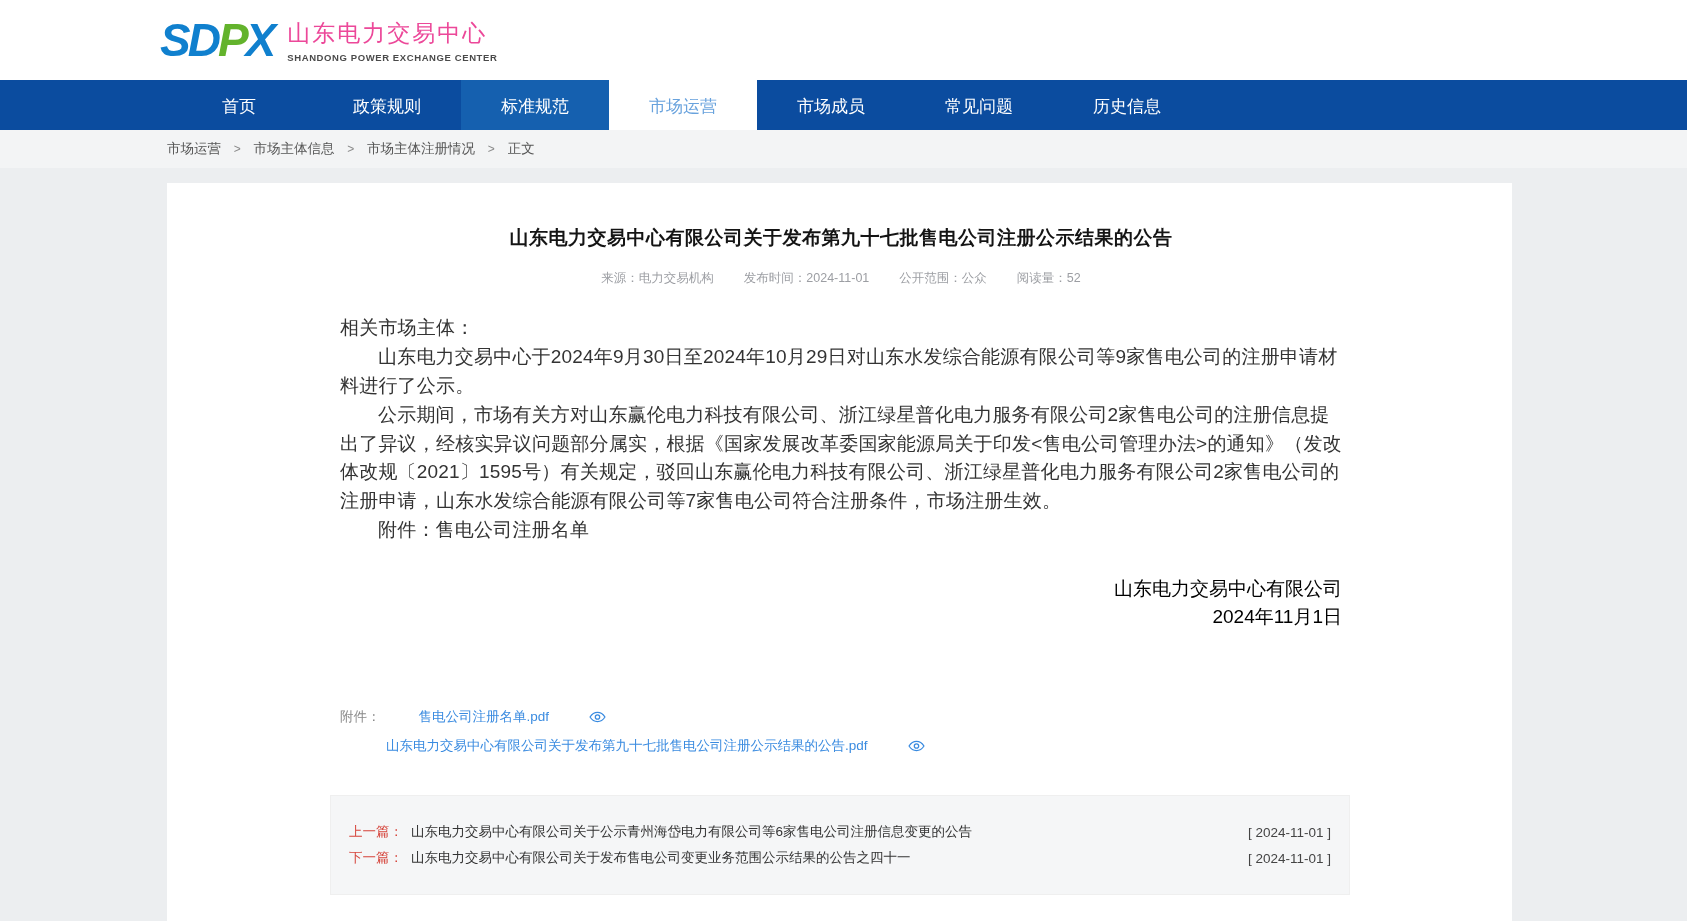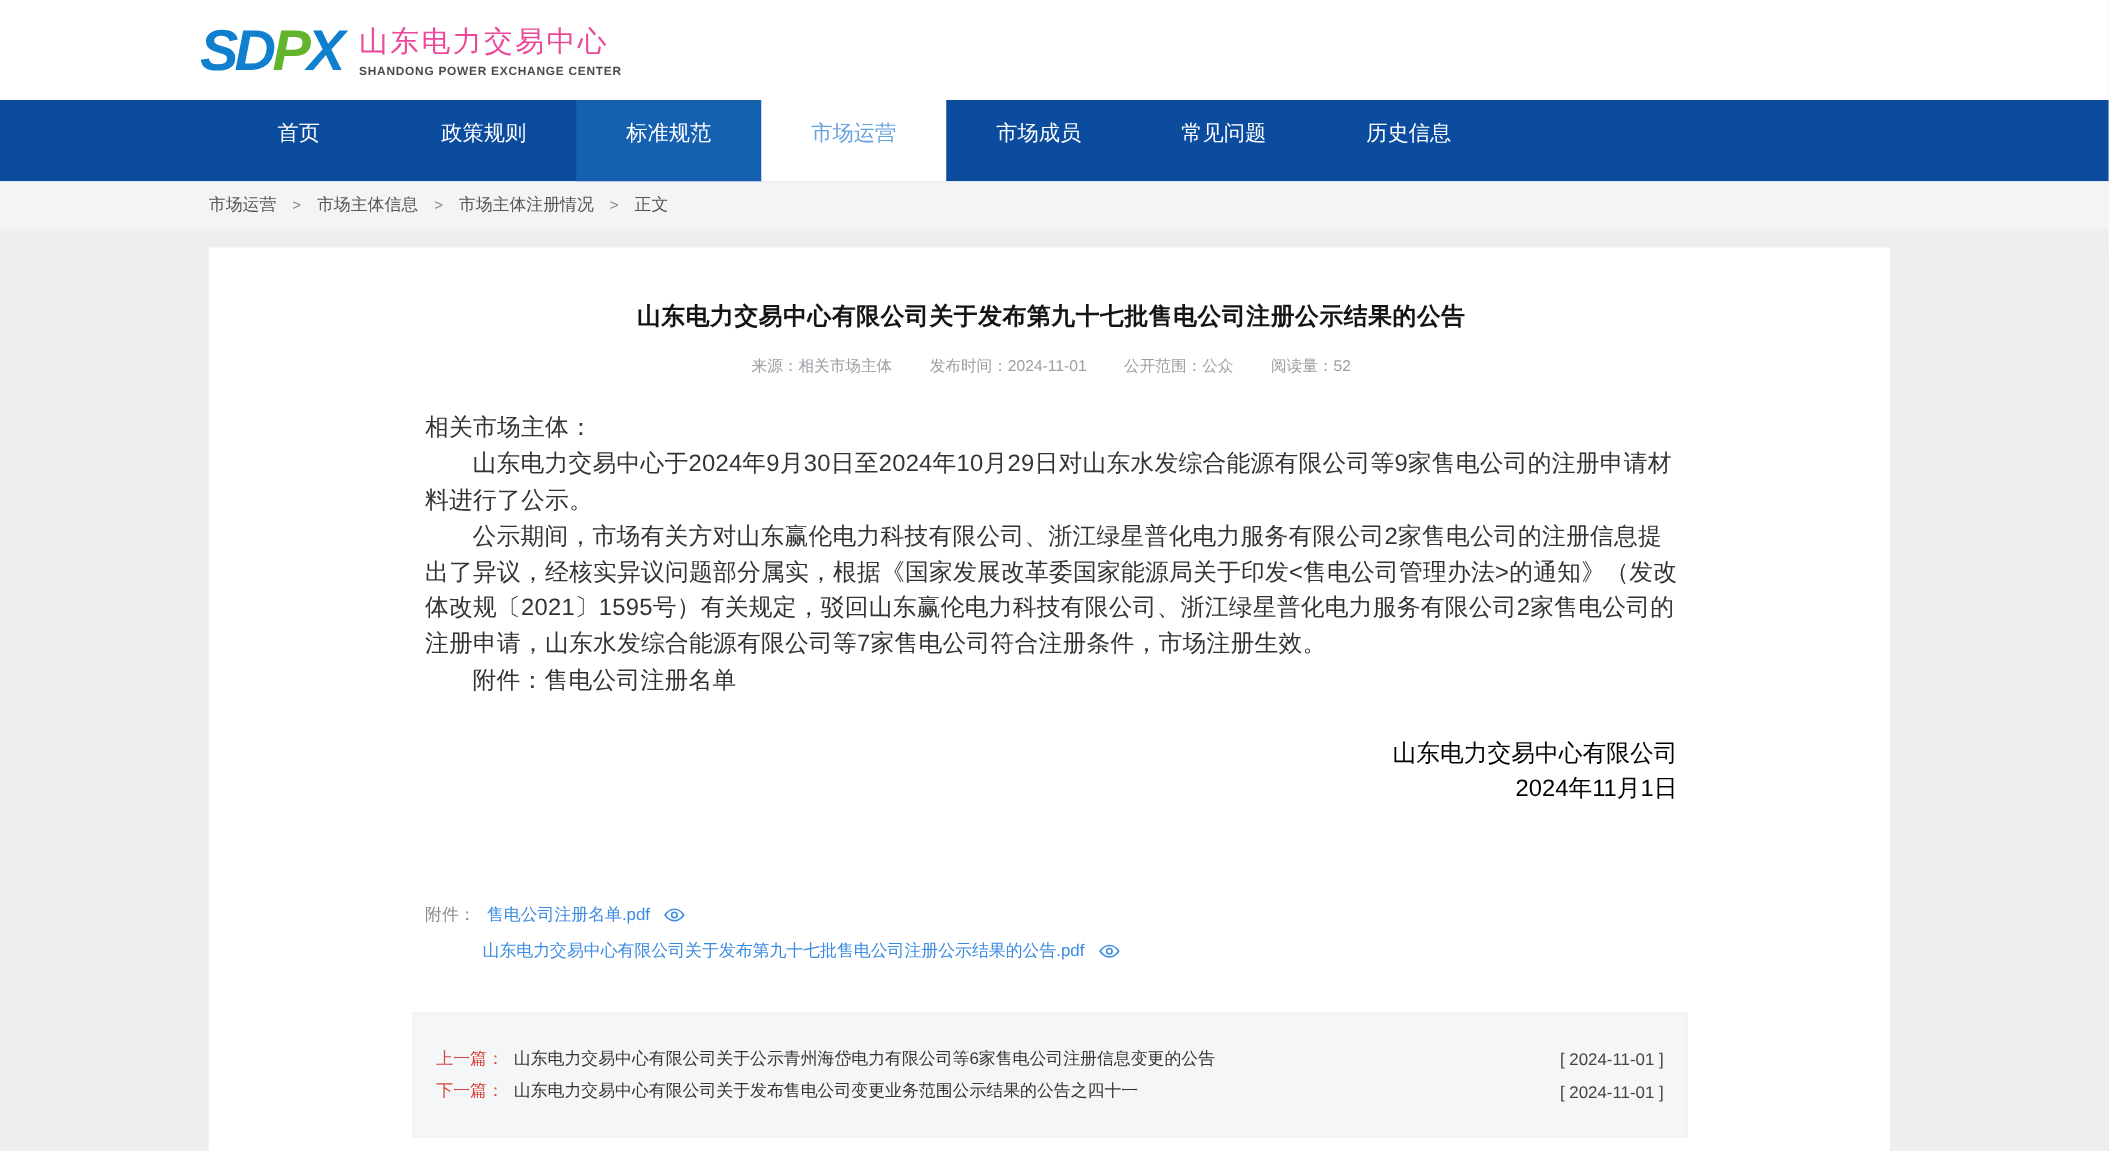--- a/index.html
+++ b/index.html
@@ -19,21 +19,21 @@
 
   .search { width:300px; height:35px; border:1px solid #d6e2f1; border-radius:18px;
             display:flex; align-items:center; padding:0 13px 0 16px; background:#fff; }
   .search input { border:none; outline:none; flex:1; font-size:13.5px; color:#333;
                   font-family:inherit; background:transparent; }
   .search input::placeholder { color:#c2c7cf; }
   .search-btn { width:20px; height:20px; display:flex; align-items:center;
                 justify-content:center; cursor:pointer; }
 
   
-  .nav { height:65px; background:#0b4c9f; display:flex; padding-left:165px; }
+  .nav { height:50px; background:#0b4c9f; display:flex; padding-left:165px; }
   .nav-item { width:148px; text-align:center; line-height:53px; color:#ffffff;
               font-size:17px; cursor:pointer; white-space:nowrap; }
   .nav-item.hl { background:#1560af; }
   .nav-item.active { background:#ffffff; color:#68a2dd; }
 
   
   .breadcrumb { background:#f3f4f5; height:38px; line-height:38px;
                 padding-left:167px; font-size:13.5px; color:#555; }
   .breadcrumb .bc-item { cursor:pointer; }
   .breadcrumb .bc-item.current { cursor:default; }
@@ -52,21 +52,21 @@
 
   .body-text { margin-top:27px; font-size:19px; color:#333; line-height:1.52;
                letter-spacing:0.2px; }
   .body-text p.indent { text-indent:2em; }
 
   .signature { margin-top:30px; text-align:right; font-size:19px; color:#000000;
                line-height:1.45; }
 
   
   .attachments { margin-top:78px; font-size:13.5px; }
-  .att-row { display:flex; align-items:center; margin-bottom:11px; }
+  .att-row { display:flex; align-items:center; margin-bottom:11px;gap:29px; }
   .att-label { color:#8a8a8a; margin-right:9px; }
   .att-row.second { padding-left:46px; }
   .att-link { color:#3a8be0; cursor:pointer; text-decoration:none; }
   .eye { margin-left:11px; cursor:pointer; display:inline-flex; align-items:center; }
 
   
   .prevnext { margin-top:40px; margin-left:-10px; width:1020px; background:#f5f6f7;
               border:1px solid #efefef; padding:23px 18px; }
   .pn-row { display:flex; align-items:center; height:26px; font-size:13.5px; }
   .pn-label { color:#d6463d; margin-right:8px; white-space:nowrap; }
@@ -106,21 +106,21 @@
   <span class="sep">&gt;</span>
   <span class="bc-item current">正文</span>
 </div>
 
 <div class="page">
   <div class="card">
 
     <h1 class="article-title">山东电力交易中心有限公司关于发布第九十七批售电公司注册公示结果的公告</h1>
 
     <div class="meta">
-      <span><span>来源：</span><span>相关市场主体</span></span>
+      <span><span>来源：</span><span>电力交易机构</span></span>
       <span><span>发布时间：</span><span>2024-11-01</span></span>
       <span><span>公开范围：</span><span>公众</span></span>
       <span><span>阅读量：</span><span>52</span></span>
     </div>
 
     <div class="body-text">
       <p>相关市场主体：</p>
       <p class="indent">山东电力交易中心于2024年9月30日至2024年10月29日对山东水发综合能源有限公司等9家售电公司的注册申请材料进行了公示。</p>
       <p class="indent">公示期间，市场有关方对山东赢伦电力科技有限公司、浙江绿星普化电力服务有限公司2家售电公司的注册信息提出了异议，经核实异议问题部分属实，根据《国家发展改革委国家能源局关于印发&lt;售电公司管理办法&gt;的通知》（发改体改规〔2021〕1595号）有关规定，驳回山东赢伦电力科技有限公司、浙江绿星普化电力服务有限公司2家售电公司的注册申请，山东水发综合能源有限公司等7家售电公司符合注册条件，市场注册生效。</p>
       <p class="indent">附件：售电公司注册名单</p>

